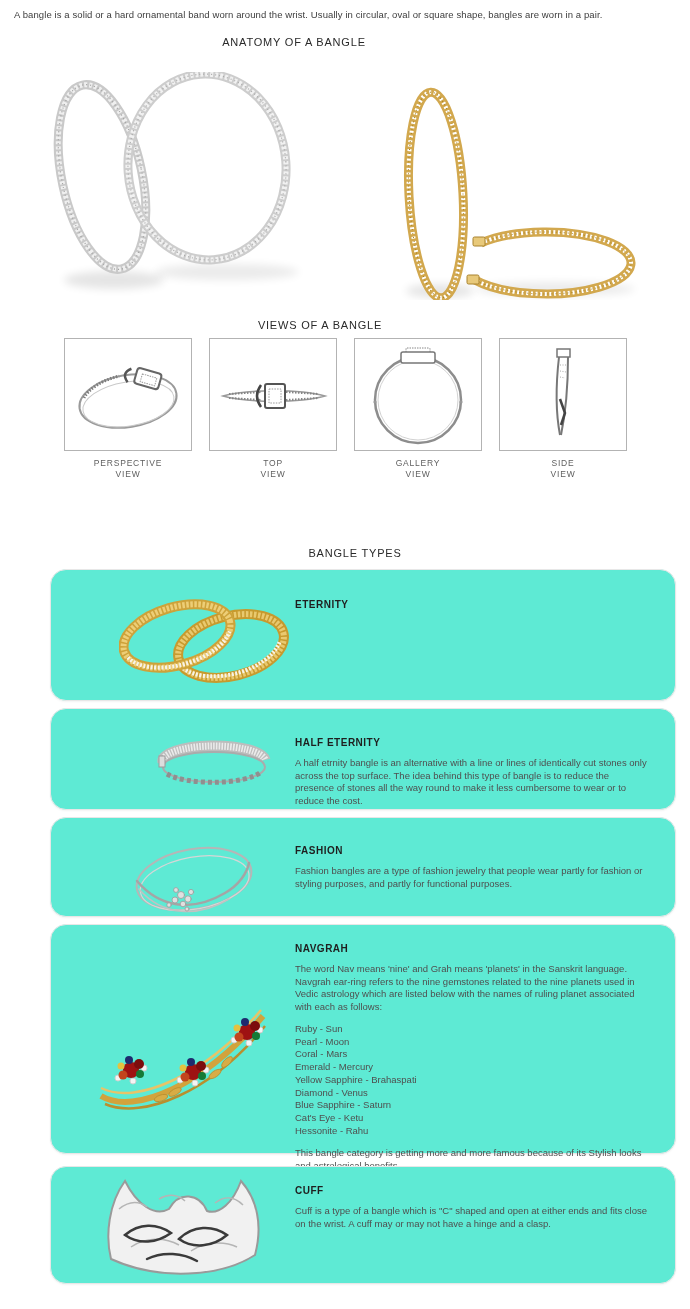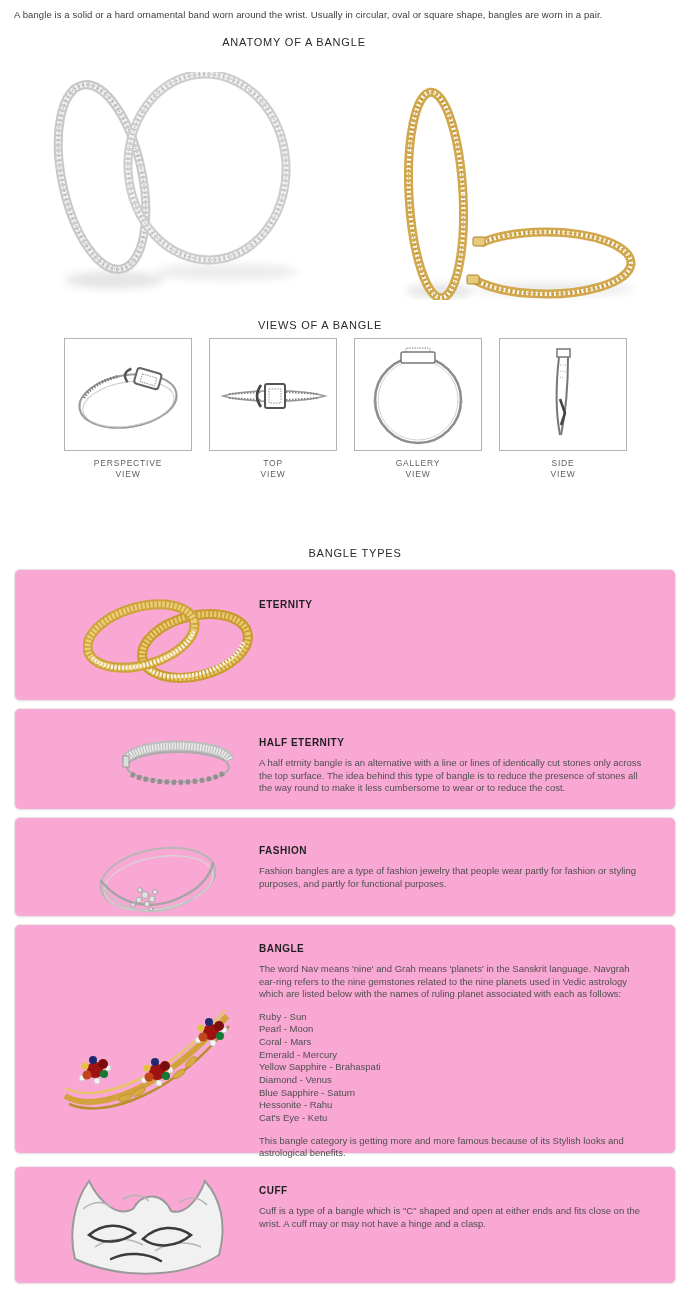--- a/index.html
+++ b/index.html
@@ -17,21 +17,21 @@
   .anatomy-img { position:absolute; }
   .img-silver { left:52px; top:72px; }
   .img-gold   { left:385px; top:75px; }
 
   .views-row { position:absolute; left:64px; top:338px; display:flex; gap:17px; }
   .view-cell { width:128px; }
   .view-box  { width:128px; height:113px; border:1px solid #b3b3b3; background:#fff; display:flex; align-items:center; justify-content:center; }
   .view-label { margin-top:7px; text-align:center; font-size:8.5px; line-height:10.5px; letter-spacing:0.8px; color:#5e5e5e; }
 
   .cards { position:absolute; left:14px; top:569px; width:662px; }
-  .card { position:relative; background:#f9a8d4; border:1px solid #e7e7e7; border-radius:6px; box-shadow:0 1px 2px rgba(0,0,0,0.05); margin-bottom:7px; }
+  .card { position:relative; background:#5eead4; border:1px solid #e7e7e7; border-radius:16px; box-shadow:0 1px 2px rgba(0,0,0,0.05); margin-bottom:7px;margin-left:36px; }
   .card:nth-child(4) { margin-bottom:12px; }
   .card-img { position:absolute; }
   .card-text { margin-left:244px; padding-right:26px; }
   .card-title { font-size:10px; font-weight:bold; letter-spacing:0.5px; color:#1f1f1f; margin-bottom:9px; }
   .card-body { font-size:9.5px; line-height:12.5px; color:#4f4f4f; }
   .gems { margin-top:10px; font-size:9.5px; line-height:12.7px; color:#4f4f4f; }
   .card-body2 { margin-top:10px; }
 </style>
 </head>
 <body>
@@ -289,32 +289,32 @@
             <circle cx="0" cy="0" r="8" fill="#9e1212"></circle>
               <circle cx="8" cy="-6" r="5" fill="#7c0d0d"></circle>
               <circle cx="-8" cy="5" r="4.5" fill="#c2451d"></circle>
             <circle cx="9" cy="4" r="4" fill="#157a36"></circle>
               <circle cx="-2" cy="-10" r="4" fill="#1d2b6e"></circle>
               <circle cx="-10" cy="-4" r="3.5" fill="#e4c23f"></circle>
           </g>
         </svg>
       </div>
       <div class="card-text" style="padding-top:18px">
-        <h3 class="card-title">BANGLE</h3>
+        <h3 class="card-title">NAVGRAH</h3>
         <p class="card-body">The word Nav means 'nine' and Grah means 'planets' in the Sanskrit language. Navgrah ear-ring refers to the nine gemstones related to the nine planets used in Vedic astrology which are listed below with the names of ruling planet associated with each as follows:</p>
         <div class="gems">
           <div>Ruby - Sun</div>
           <div>Pearl - Moon</div>
           <div>Coral - Mars</div>
           <div>Emerald - Mercury</div>
           <div>Yellow Sapphire - Brahaspati</div>
           <div>Diamond - Venus</div>
           <div>Blue Sapphire - Saturn</div>
+          <div>Cat's Eye - Ketu</div>
           <div>Hessonite - Rahu</div>
-          <div>Cat's Eye - Ketu</div>
         </div>
         <p class="card-body card-body2">This bangle category is getting more and more famous because of its Stylish looks and astrological benefits.</p>
       </div>
     </section>
 
     <section class="card" style="height:118px">
       <div class="card-img" style="left:44px; top:6px">
         <svg width="175" height="108" viewBox="0 0 175 108">
           <path d="M30,8 C14,30 10,62 16,86 C64,108 126,104 160,82 C168,52 162,26 146,8 C138,30 124,42 112,38 C104,20 84,18 74,36 C60,44 42,32 30,8 Z" fill="#f1f1f1" stroke="#9a9a9a" stroke-width="2"></path>
           <g fill="none" stroke="#b5b5b5" stroke-width="1.5">

